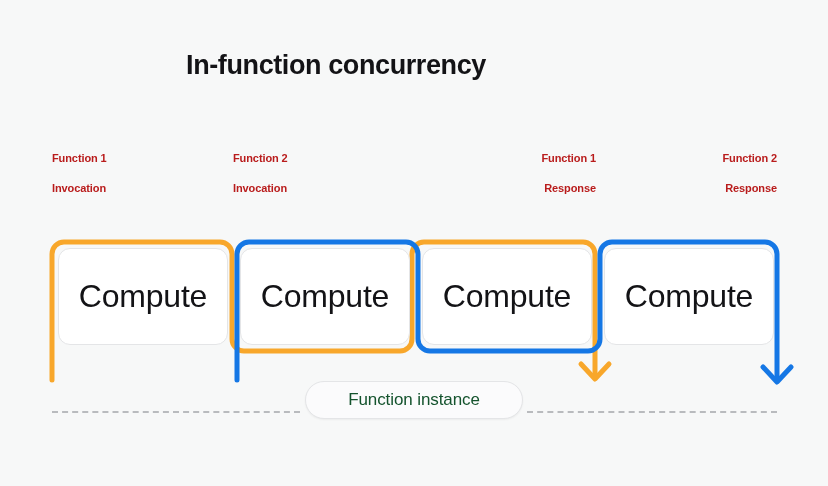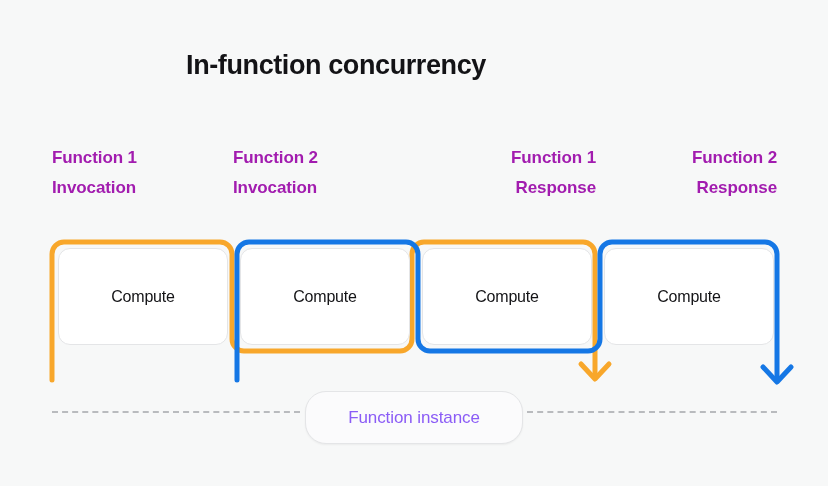--- a/index.html
+++ b/index.html
@@ -30,23 +30,23 @@
     font-size: 27px;
     font-weight: bold;
     color: #131316;
     letter-spacing: -0.4px;
   }
 
   
   .col-label {
     position: absolute;
     top: 143px;
-    font-size: 17px;
+    font-size: 11px;
     font-weight: bold;
-    color: #a21caf;
+    color: #b91c1c;
     line-height: 30px;
     letter-spacing: -0.1px;
     white-space: nowrap;
   }
   .col-label .l2 { display: block; }
   .col-label.align-left  { text-align: left; }
   .col-label.align-right { text-align: right; }
 
   #label-0 { left: 52px;  }
   #label-1 { left: 233px; }
@@ -64,21 +64,21 @@
   
   .compute-box {
     position: absolute;
     box-sizing: border-box;
     background: #ffffff;
     border: 1px solid #e4e5e7;
     border-radius: 12px;
     display: flex;
     align-items: center;
     justify-content: center;
-    font-size: 16px;
+    font-size: 32px;
     color: #131316;
     letter-spacing: -0.2px;
   }
   #box-0 { left: 58px;  top: 248px; width: 170px; height: 97px; }
   #box-1 { left: 240px; top: 248px; width: 170px; height: 97px; }
   #box-2 { left: 422px; top: 248px; width: 170px; height: 97px; }
   #box-3 { left: 604px; top: 248px; width: 170px; height: 97px; }
 
   
   #dash-left, #dash-right {
@@ -86,33 +86,33 @@
     top: 411px;
     height: 0;
     border-top: 2px dashed #b9bbbe;
   }
   #dash-left  { left: 52px;  width: 248px; }
   #dash-right { left: 527px; width: 250px; }
 
   #instance-pill {
     position: absolute;
     left: 305px;
-    top: 391px;
+    top: 381px;
     width: 218px;
-    height: 53px;
+    height: 38px;
     box-sizing: border-box;
     background: #fbfbfc;
     border: 1px solid #e4e5e7;
     border-radius: 21px;
     box-shadow: 0 1px 2px rgba(16,17,20,0.05);
     display: flex;
     align-items: center;
     justify-content: center;
     font-size: 17px;
-    color: #8b5cf6;
+    color: #14532d;
     letter-spacing: -0.1px;
   }
 </style>
 </head>
 <body style="background: rgb(247, 248, 248);">
 
 <div id="stage">
 
   <div class="title">In-function concurrency</div>
 

